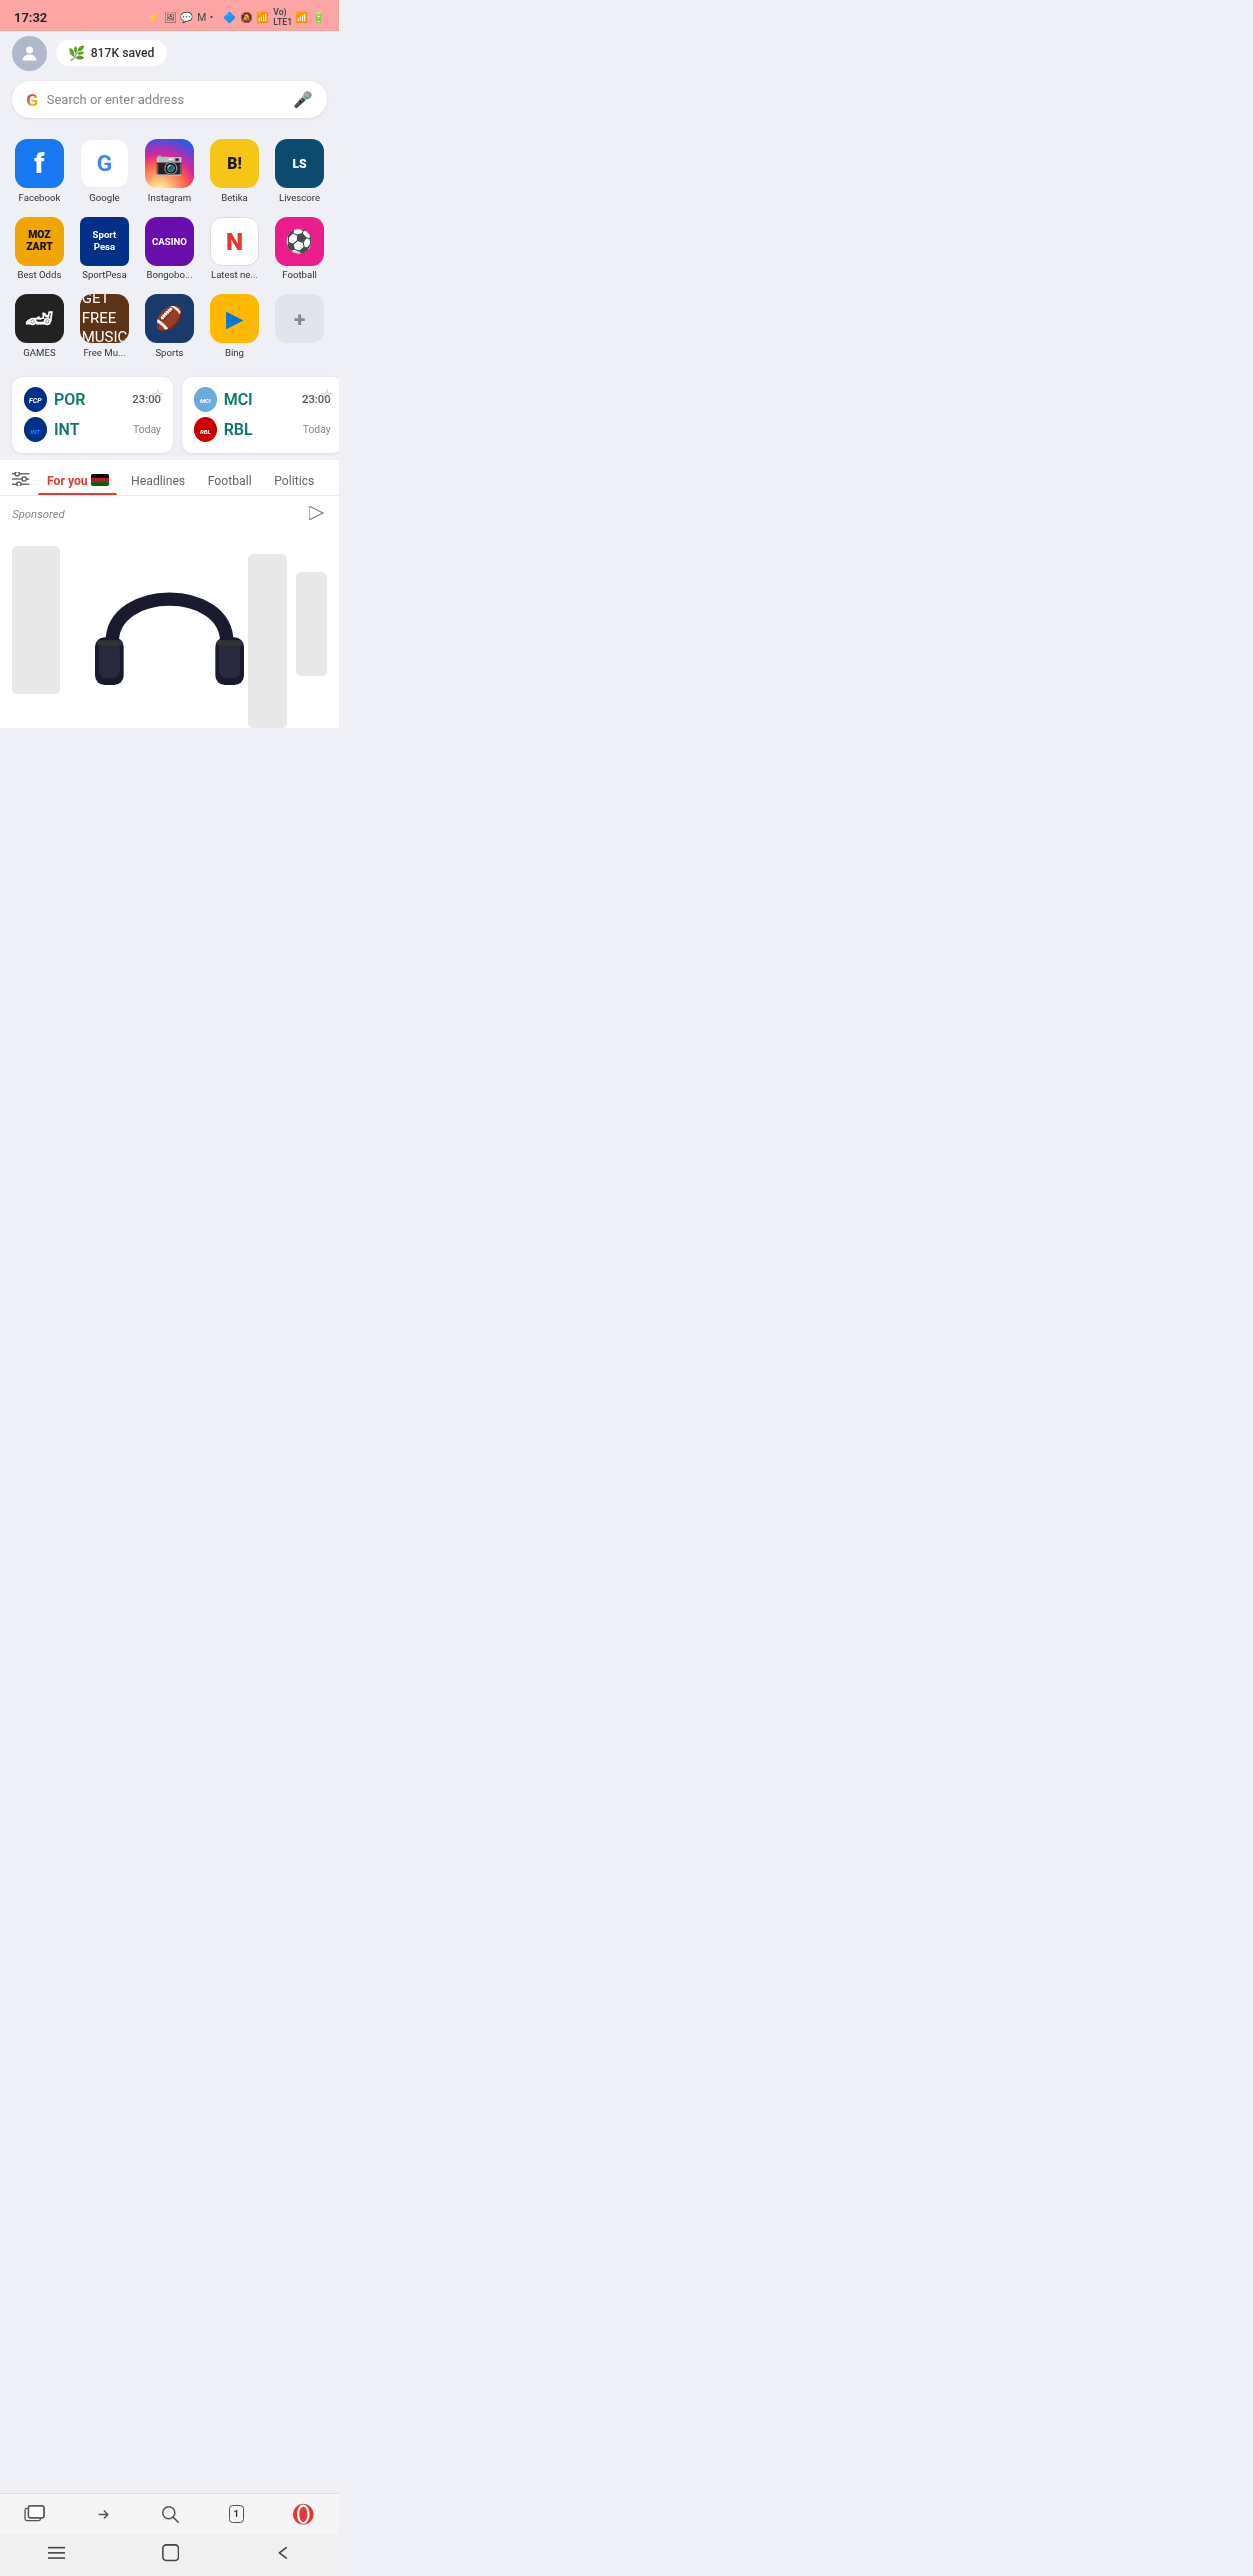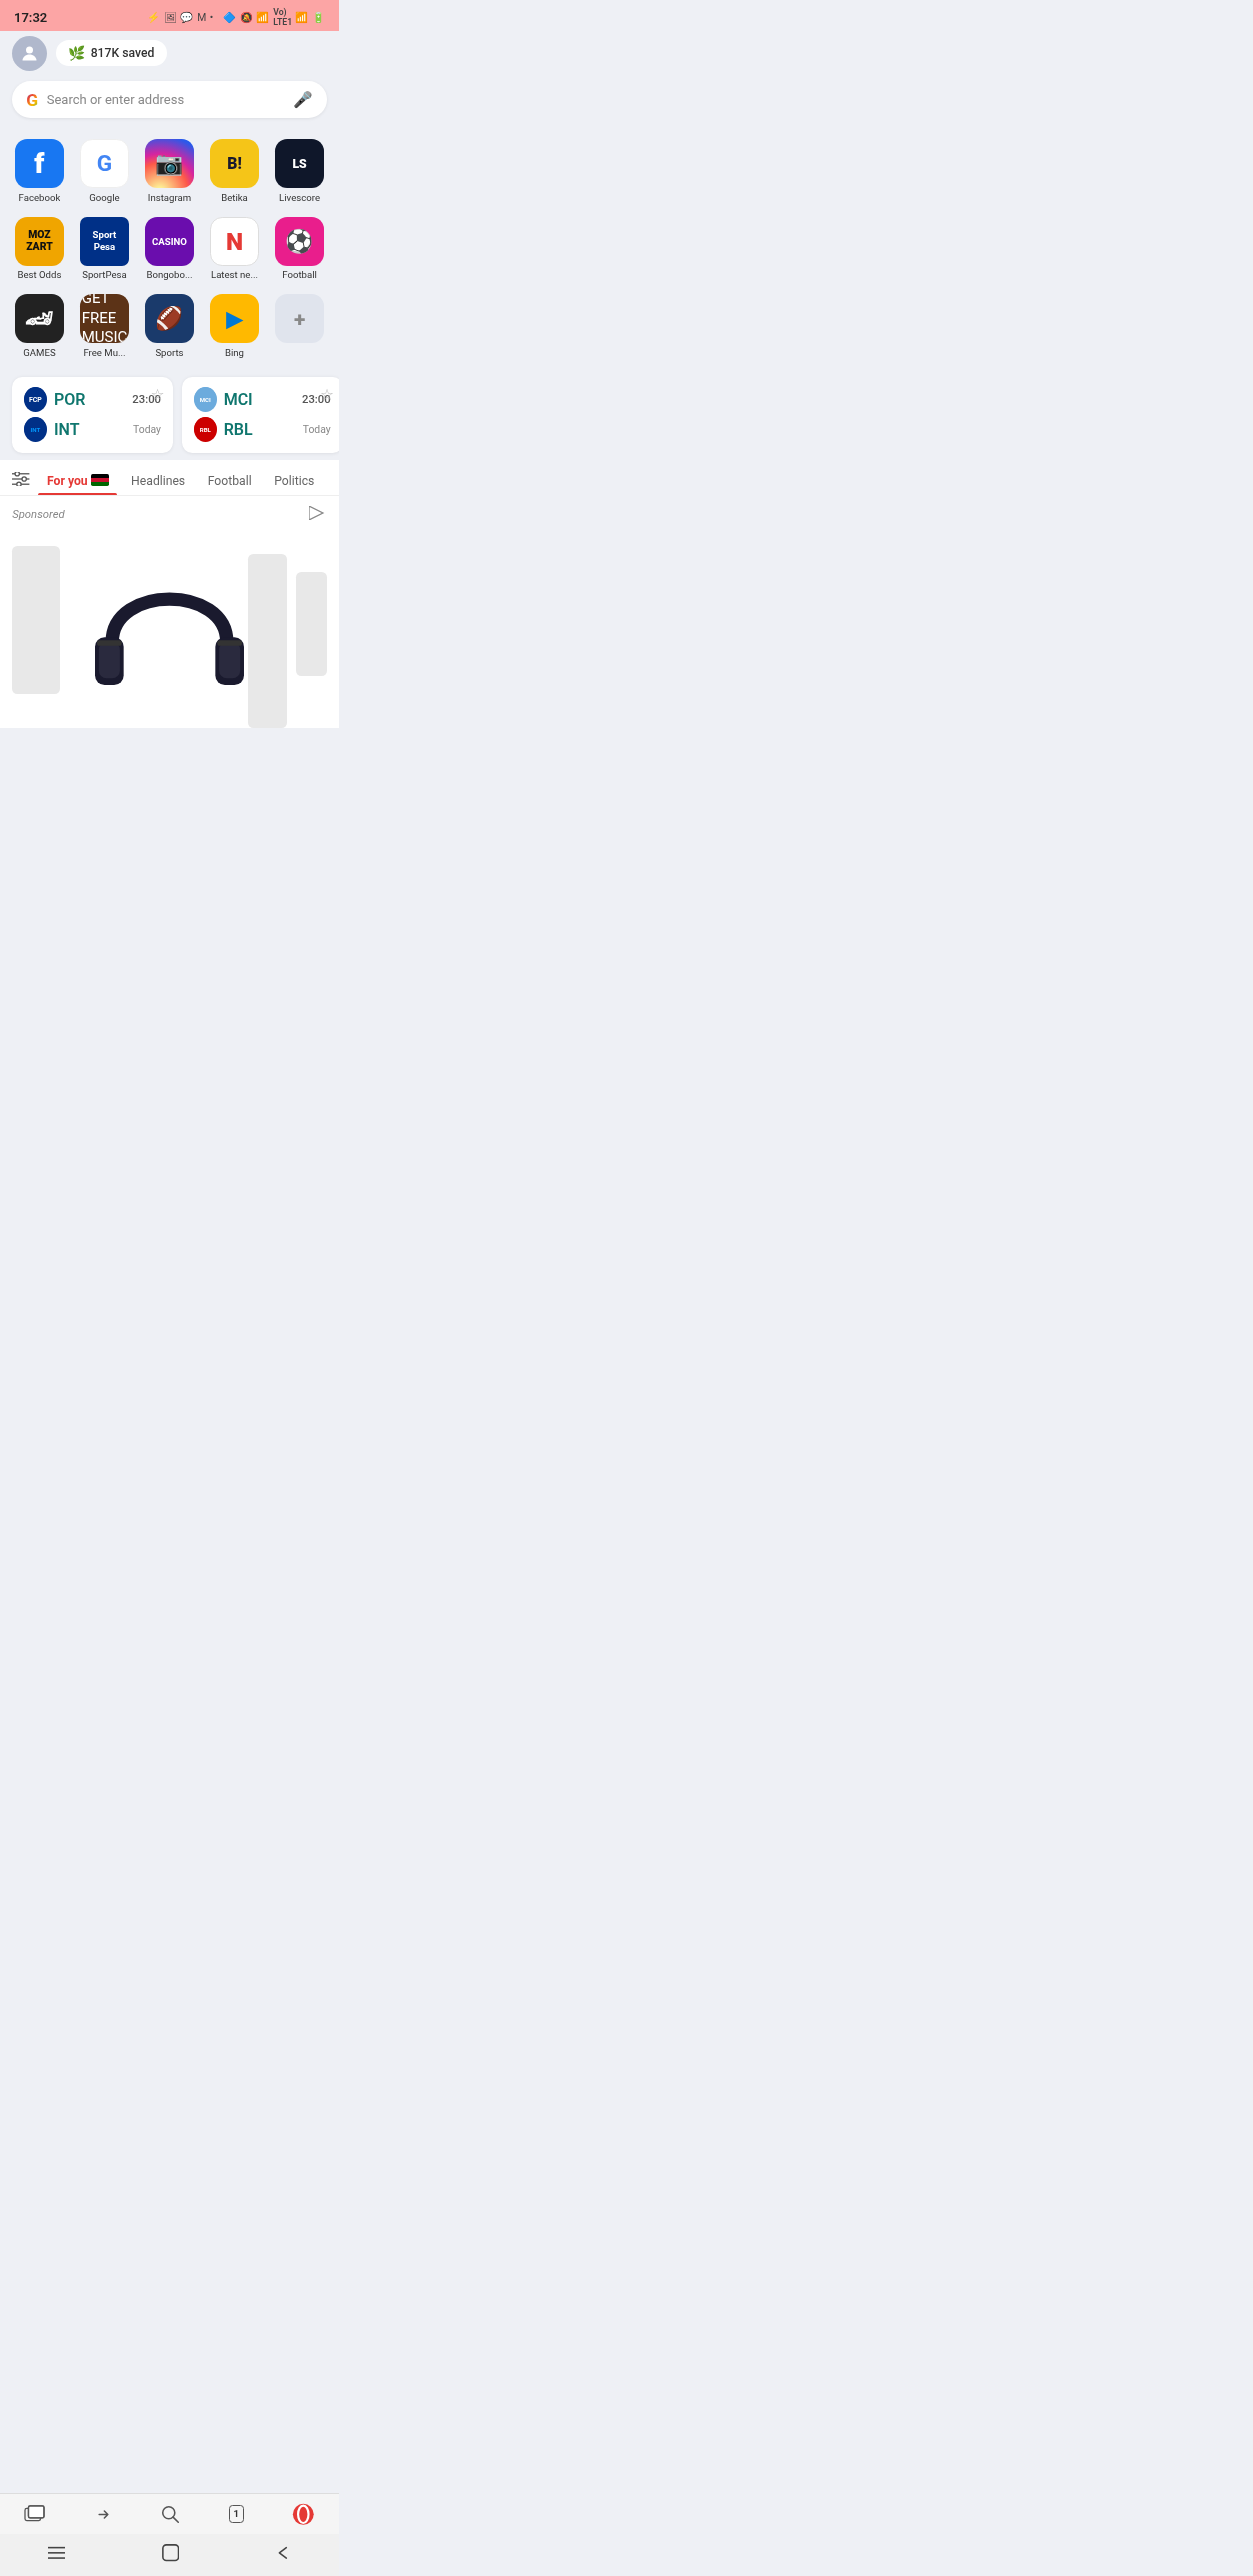--- a/index.html
+++ b/index.html
@@ -124,21 +124,21 @@
       overflow: hidden;
       text-overflow: ellipsis;
       white-space: nowrap;
     }
 
     
     .fb-icon { background: #1877f2; }
     .google-icon { background: white; border: 0.9px solid #eee; }
     .ig-icon { background: radial-gradient(circle at 30% 107%, #fdf497 0%, #fdf497 5%, #fd5949 45%, #d6249f 60%, #285AEB 90%); }
     .betika-icon { background: #f5c518; color: #1a1a2e; }
-    .livescore-icon { background: #0f172a; }
+    .livescore-icon { background: #0c4a6e; }
     .mozzart-icon { background: #f0a500; color: #111; }
     .sportpesa-icon { background: #003087; border-radius: 7px; }
     .casino-icon { background: #6a0dad; }
     .latest-icon { background: white; border: 0.9px solid #ddd; }
     .football-icon { background: #e91e8c; }
     .games-icon { background: transparent; border-radius: 12.2px; overflow: hidden; }
     .freemusic-icon { background: #5c3317; }
     .sports-icon { background: transparent; border-radius: 12.2px; overflow: hidden; }
     .bing-icon { background: #ffb900; }
     .add-icon { background: #e0e4ed; color: #888; font-size: 19px; }
@@ -170,24 +170,25 @@
       display: flex;
       align-items: center;
       gap: 7px;
       margin-bottom: 5.2px;
     }
     .match-row:last-child { margin-bottom: 0; }
     .team-logo {
       width: 22.6px; height: 25px;
       border-radius: 50%;
       background: #ddd;
-      display: flex; justify-content: center;
+      display: flex; align-items: center; justify-content: center;
       font-size: 8.7px;
       font-weight: 700;
       overflow: hidden;
+      font-style: italic;
     }
     .team-name {
       font-size: 16px;
       font-weight: 600;
       color: #0f766e;
       flex: 1;
     }
     .match-time {
       font-size: 11.3px;
       color: #555;

